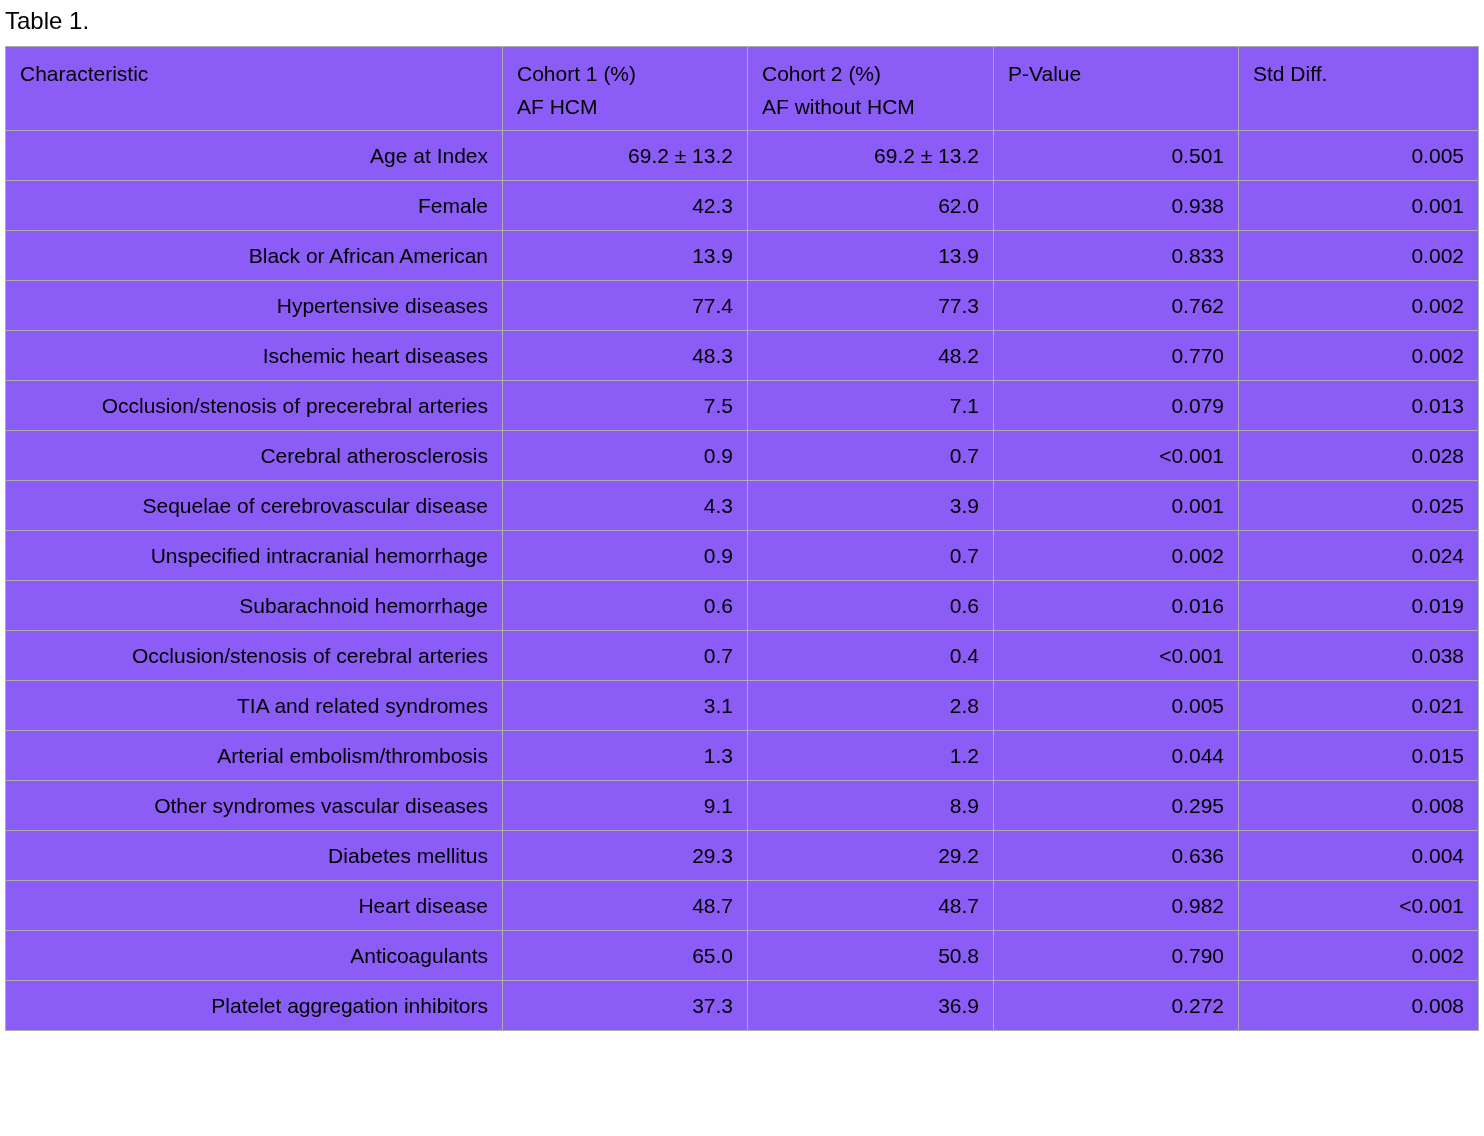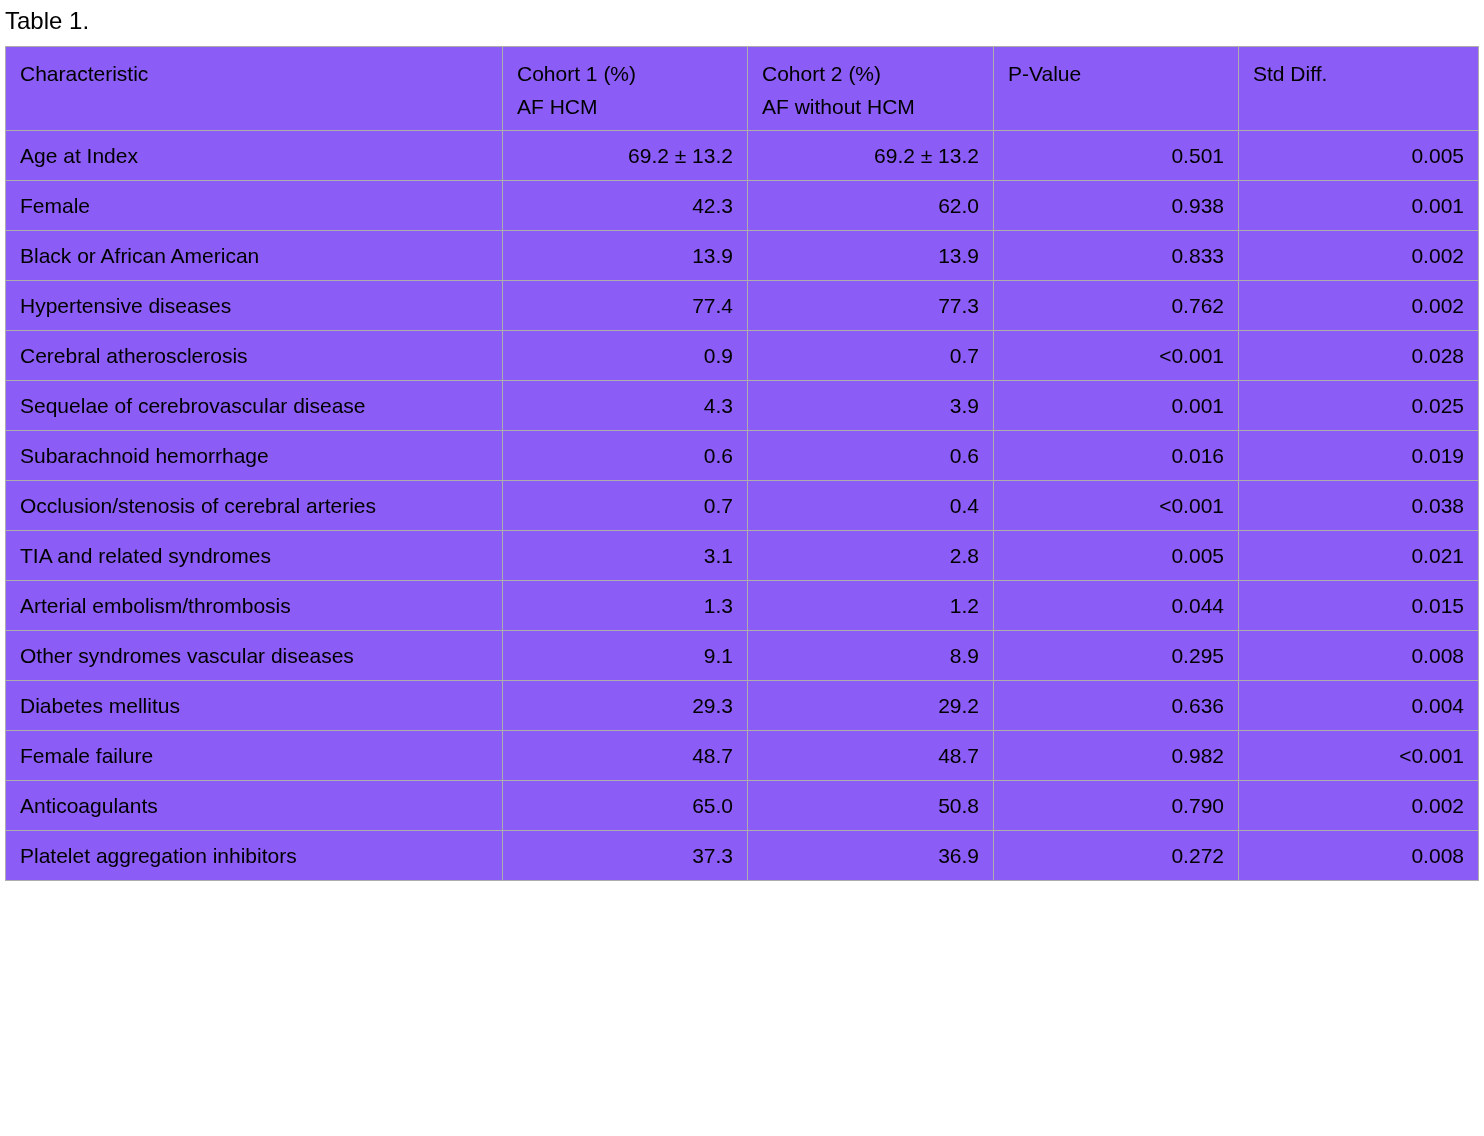--- a/index.html
+++ b/index.html
@@ -44,21 +44,21 @@
     vertical-align: top;
     padding: 10px 14px 7px 14px;
     height: 83px;
     line-height: 33px;
   }
   table.data-table td {
     height: 50px;
     padding: 0 14px;
     vertical-align: middle;
   }
-  td.cell-label { text-align: left; }
+  td.cell-label { text-align: right; }
   td.cell-value { text-align: right; }
 </style>
 </head>
 <body>
 
 <div class="page">
 
   <div class="page-title">Table 1.</div>
 
   <table class="data-table">
@@ -116,34 +116,55 @@
           <td class="cell-value">0.002</td>
         </tr>
         <tr>
           <td class="cell-label">Hypertensive diseases</td>
           <td class="cell-value">77.4</td>
           <td class="cell-value">77.3</td>
           <td class="cell-value">0.762</td>
           <td class="cell-value">0.002</td>
         </tr>
         <tr>
+          <td class="cell-label">Ischemic heart diseases</td>
+          <td class="cell-value">48.3</td>
+          <td class="cell-value">48.2</td>
+          <td class="cell-value">0.770</td>
+          <td class="cell-value">0.002</td>
+        </tr>
+        <tr>
+          <td class="cell-label">Occlusion/stenosis of precerebral arteries</td>
+          <td class="cell-value">7.5</td>
+          <td class="cell-value">7.1</td>
+          <td class="cell-value">0.079</td>
+          <td class="cell-value">0.013</td>
+        </tr>
+        <tr>
           <td class="cell-label">Cerebral atherosclerosis</td>
           <td class="cell-value">0.9</td>
           <td class="cell-value">0.7</td>
           <td class="cell-value">&lt;0.001</td>
           <td class="cell-value">0.028</td>
         </tr>
         <tr>
           <td class="cell-label">Sequelae of cerebrovascular disease</td>
           <td class="cell-value">4.3</td>
           <td class="cell-value">3.9</td>
           <td class="cell-value">0.001</td>
           <td class="cell-value">0.025</td>
         </tr>
         <tr>
+          <td class="cell-label">Unspecified intracranial hemorrhage</td>
+          <td class="cell-value">0.9</td>
+          <td class="cell-value">0.7</td>
+          <td class="cell-value">0.002</td>
+          <td class="cell-value">0.024</td>
+        </tr>
+        <tr>
           <td class="cell-label">Subarachnoid hemorrhage</td>
           <td class="cell-value">0.6</td>
           <td class="cell-value">0.6</td>
           <td class="cell-value">0.016</td>
           <td class="cell-value">0.019</td>
         </tr>
         <tr>
           <td class="cell-label">Occlusion/stenosis of cerebral arteries</td>
           <td class="cell-value">0.7</td>
           <td class="cell-value">0.4</td>
@@ -172,21 +193,21 @@
           <td class="cell-value">0.008</td>
         </tr>
         <tr>
           <td class="cell-label">Diabetes mellitus</td>
           <td class="cell-value">29.3</td>
           <td class="cell-value">29.2</td>
           <td class="cell-value">0.636</td>
           <td class="cell-value">0.004</td>
         </tr>
         <tr>
-          <td class="cell-label">Female failure</td>
+          <td class="cell-label">Heart disease</td>
           <td class="cell-value">48.7</td>
           <td class="cell-value">48.7</td>
           <td class="cell-value">0.982</td>
           <td class="cell-value">&lt;0.001</td>
         </tr>
         <tr>
           <td class="cell-label">Anticoagulants</td>
           <td class="cell-value">65.0</td>
           <td class="cell-value">50.8</td>
           <td class="cell-value">0.790</td>

